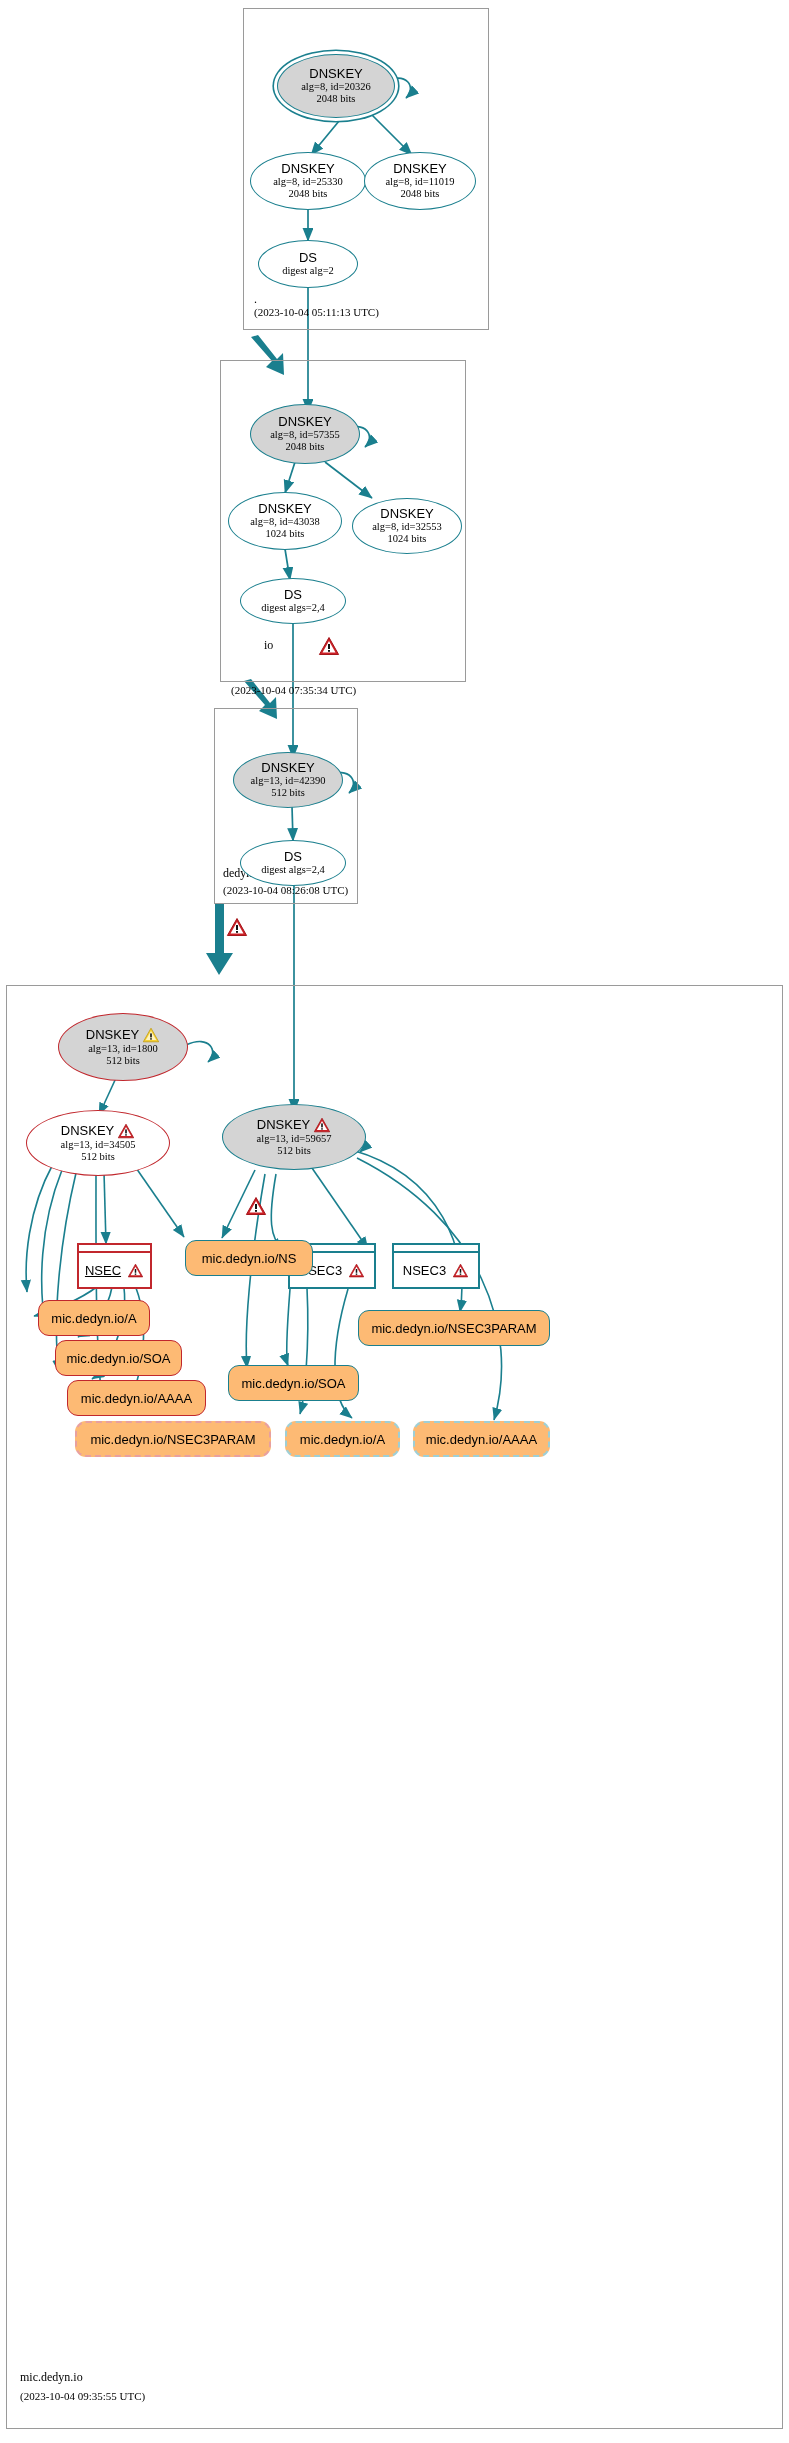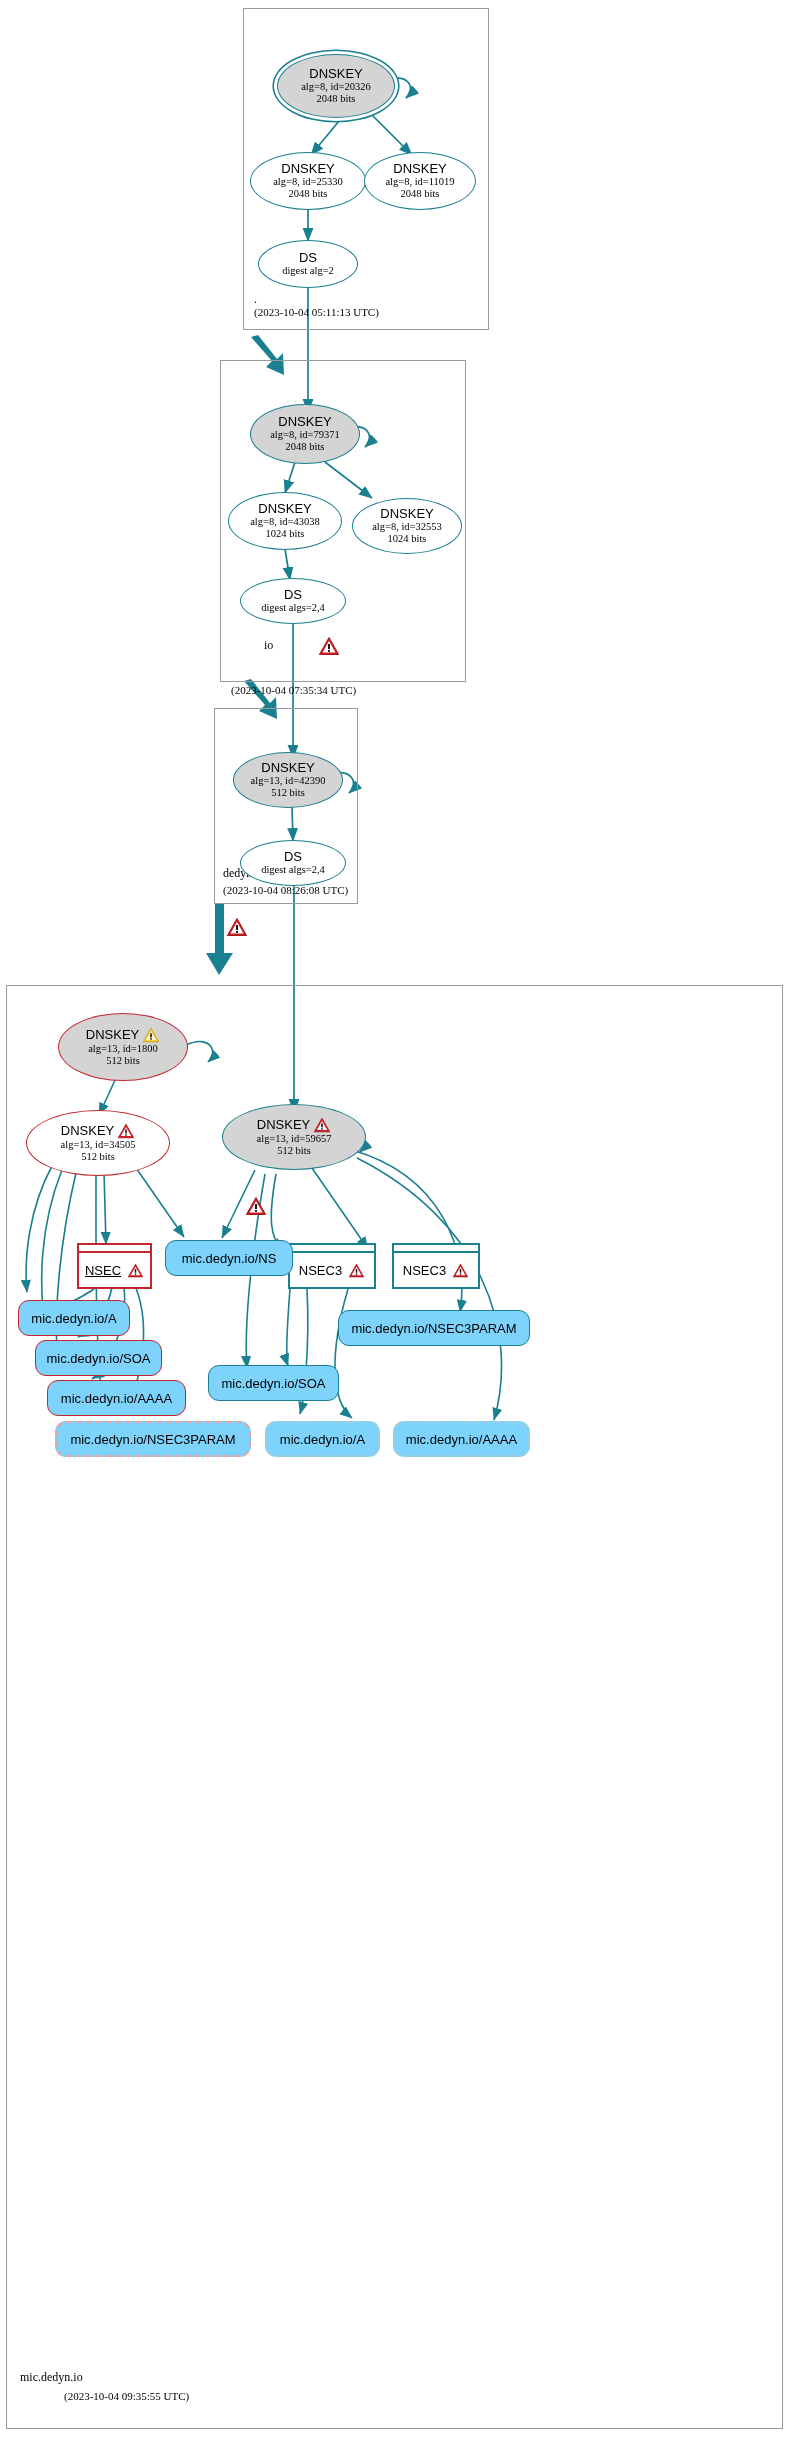--- a/index.html
+++ b/index.html
@@ -11,21 +11,21 @@
   .zl-name{font-size:12px;}
   .zl-time{font-size:11px;}
   .node{position:absolute;box-sizing:border-box;display:flex;flex-direction:column;
         align-items:center;justify-content:center;text-align:center;}
   .ell{border-radius:50%;}
   .n-title{font-family:"Liberation Sans",sans-serif;font-size:13px;color:#000;line-height:1.05;
            display:flex;align-items:center;gap:3px;white-space:nowrap;}
   .n-sub{font-family:"Liberation Serif",serif;font-size:10.5px;color:#000;line-height:1.15;white-space:nowrap;}
   .rr{position:absolute;box-sizing:border-box;display:flex;align-items:center;justify-content:center;
       border-radius:11px;font-family:"Liberation Sans",sans-serif;font-size:13px;color:#000;
-      background:#7dd3fc;white-space:nowrap;}
+      background:#fdba74;white-space:nowrap;margin-left:20px;}
   .nsecbox{position:absolute;box-sizing:border-box;background:#fff;}
   .nsecbox .band{height:8px;box-sizing:border-box;}
   .nsecbox .body{display:flex;align-items:center;justify-content:center;gap:6px;
       font-family:"Liberation Sans",sans-serif;font-size:13px;color:#000;box-sizing:border-box;}
   .warn{display:inline-block;vertical-align:middle;}
   .freewarn{position:absolute;}
 </style>
 </head>
 <body>
 
@@ -114,21 +114,21 @@
   <div class="zone-box" style="left:220px;top:360px;width:246px;height:322px;border:1px solid #9a9a9a;"></div>
   <div class="zone-label zl-name" style="left:231px;top:638px;margin-left:33px;">io</div>
   <div class="zone-label zl-time" style="left:231px;top:684px;">(2023-10-04 07:35:34 UTC)</div>
 
   <div class="zone-box" style="left:214px;top:708px;width:144px;height:196px;border:1px solid #9a9a9a;"></div>
   <div class="zone-label zl-name" style="left:223px;top:866px;">dedyn.io</div>
   <div class="zone-label zl-time" style="left:223px;top:884px;">(2023-10-04 08:26:08 UTC)</div>
 
   <div class="zone-box" style="left:6px;top:985px;width:777px;height:1444px;border:1px solid #9a9a9a;"></div>
   <div class="zone-label zl-name" style="left:20px;top:2370px;">mic.dedyn.io</div>
-  <div class="zone-label zl-time" style="left:20px;top:2390px;margin-left:44px;">(2023-10-04 09:35:55 UTC)</div>
+  <div class="zone-label zl-time" style="left:20px;top:2390px;">(2023-10-04 09:35:55 UTC)</div>
 
   <div class="node ell" style="left:277px;top:54px;width:118px;height:64px;background:#d4d4d4;border:1.6px solid #1a7f8e;
               box-shadow:0 0 0 3px #fff, 0 0 0 4.6px #1a7f8e;">
     <div class="n-title">DNSKEY</div>
     <div class="n-sub">alg=8, id=20326</div>
     <div class="n-sub">2048 bits</div>
   </div>
 
   <div class="node ell" style="left:250px;top:152px;width:116px;height:58px;background:#fff;border:1.6px solid #1a7f8e;">
     <div class="n-title">DNSKEY</div>
@@ -142,21 +142,21 @@
     <div class="n-sub">2048 bits</div>
   </div>
 
   <div class="node ell" style="left:258px;top:240px;width:100px;height:48px;background:#fff;border:1.6px solid #1a7f8e;">
     <div class="n-title">DS</div>
     <div class="n-sub">digest alg=2</div>
   </div>
 
   <div class="node ell" style="left:250px;top:404px;width:110px;height:60px;background:#d4d4d4;border:1.6px solid #1a7f8e;">
     <div class="n-title">DNSKEY</div>
-    <div class="n-sub">alg=8, id=79371</div>
+    <div class="n-sub">alg=8, id=57355</div>
     <div class="n-sub">2048 bits</div>
   </div>
 
   <div class="node ell" style="left:228px;top:492px;width:114px;height:58px;background:#fff;border:1.6px solid #1a7f8e;">
     <div class="n-title">DNSKEY</div>
     <div class="n-sub">alg=8, id=43038</div>
     <div class="n-sub">1024 bits</div>
   </div>
 
   <div class="node ell" style="left:352px;top:498px;width:110px;height:56px;background:#fff;border:1.6px solid #1a7f8e;">

